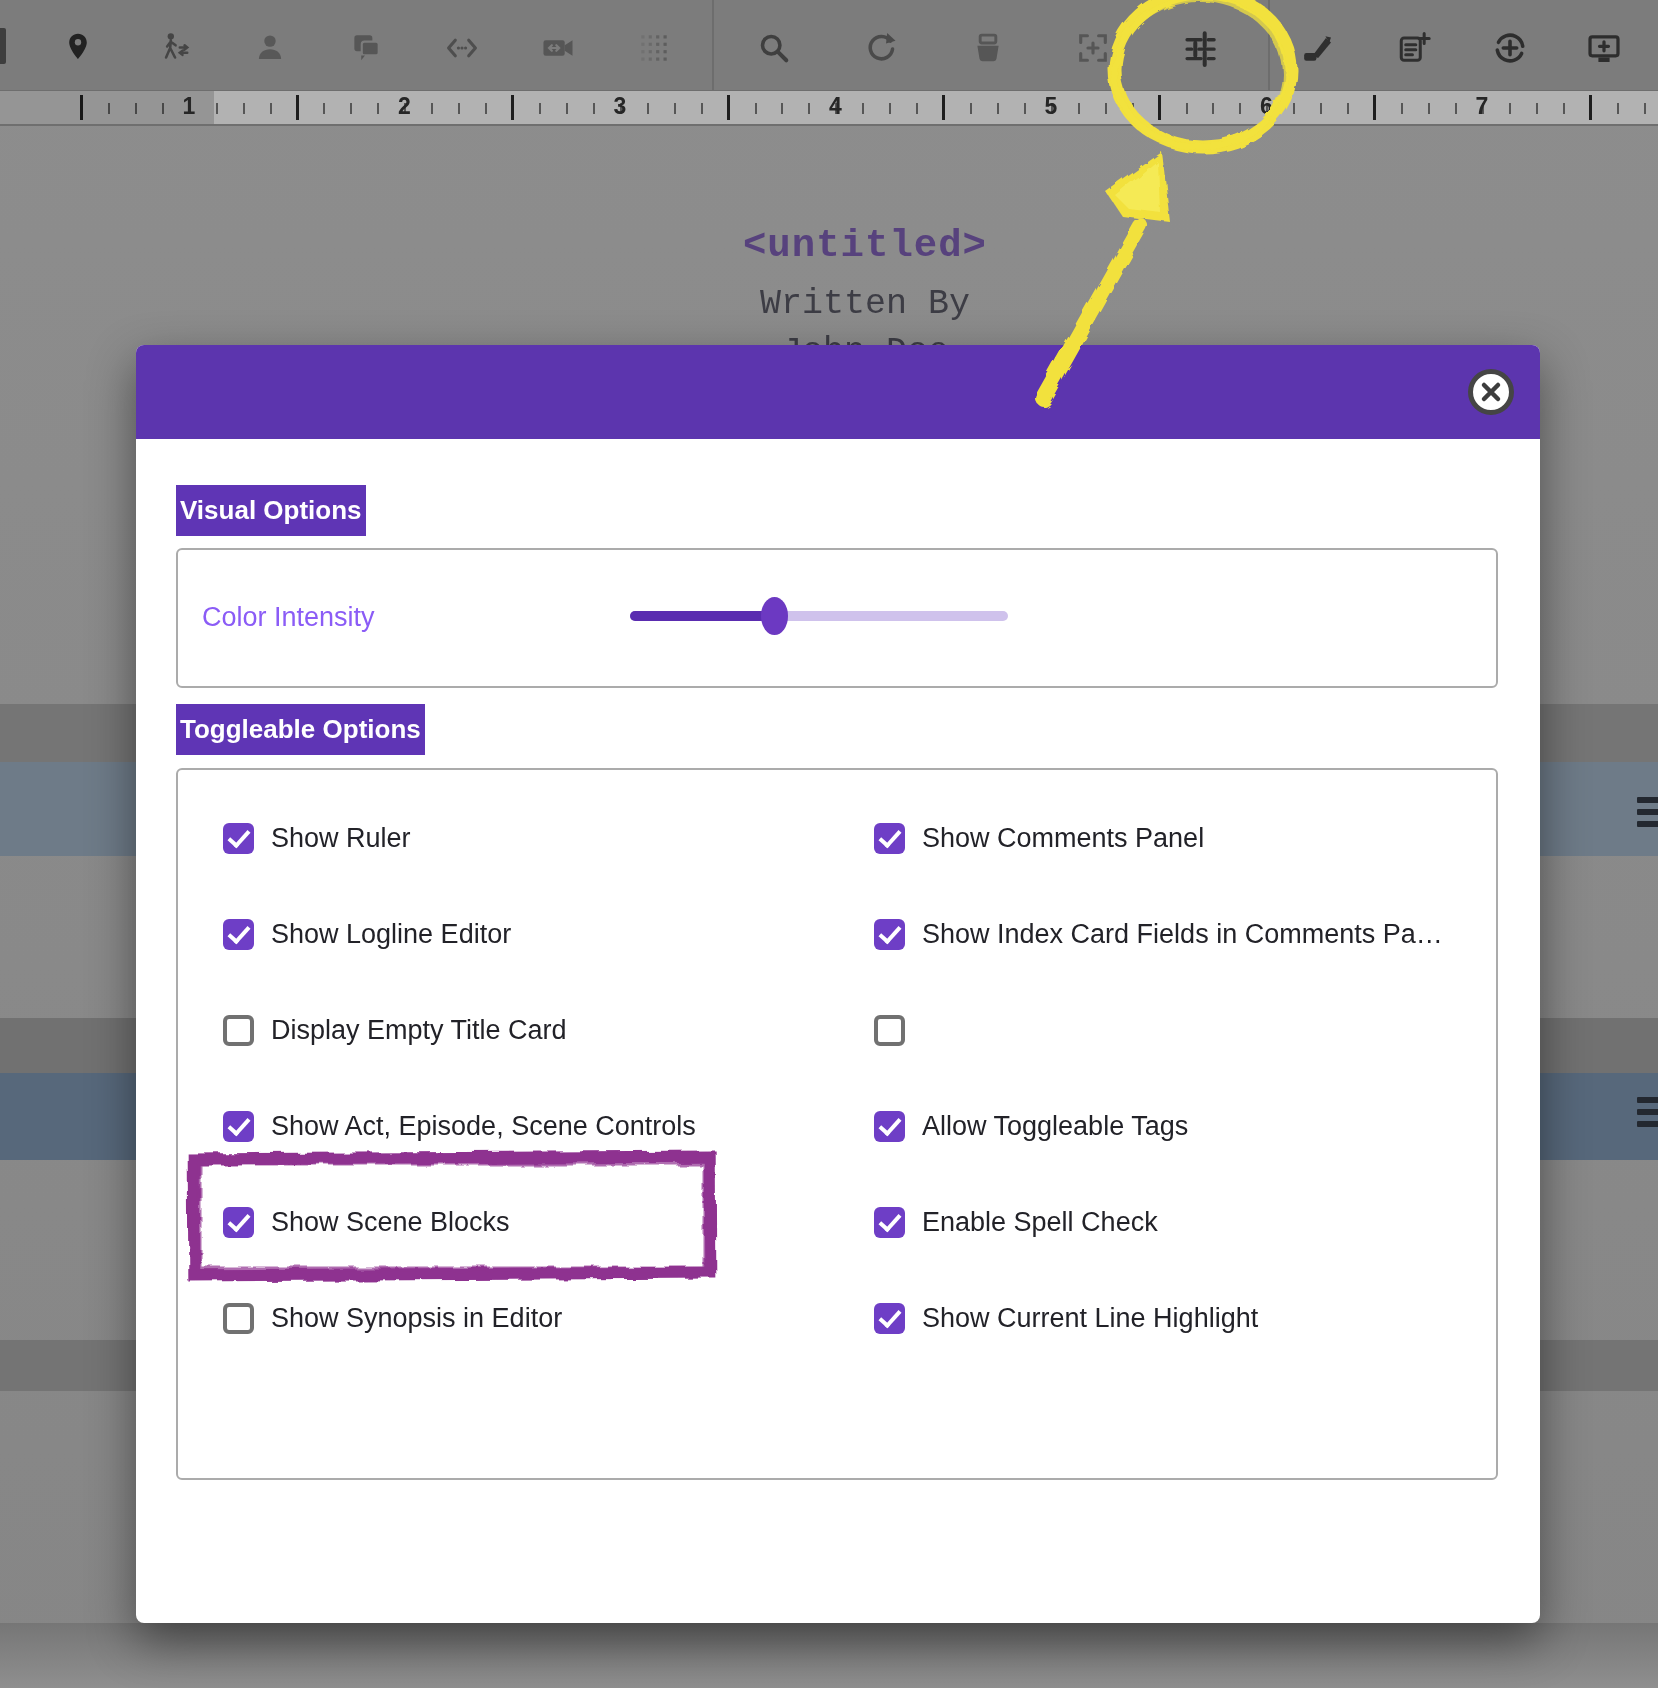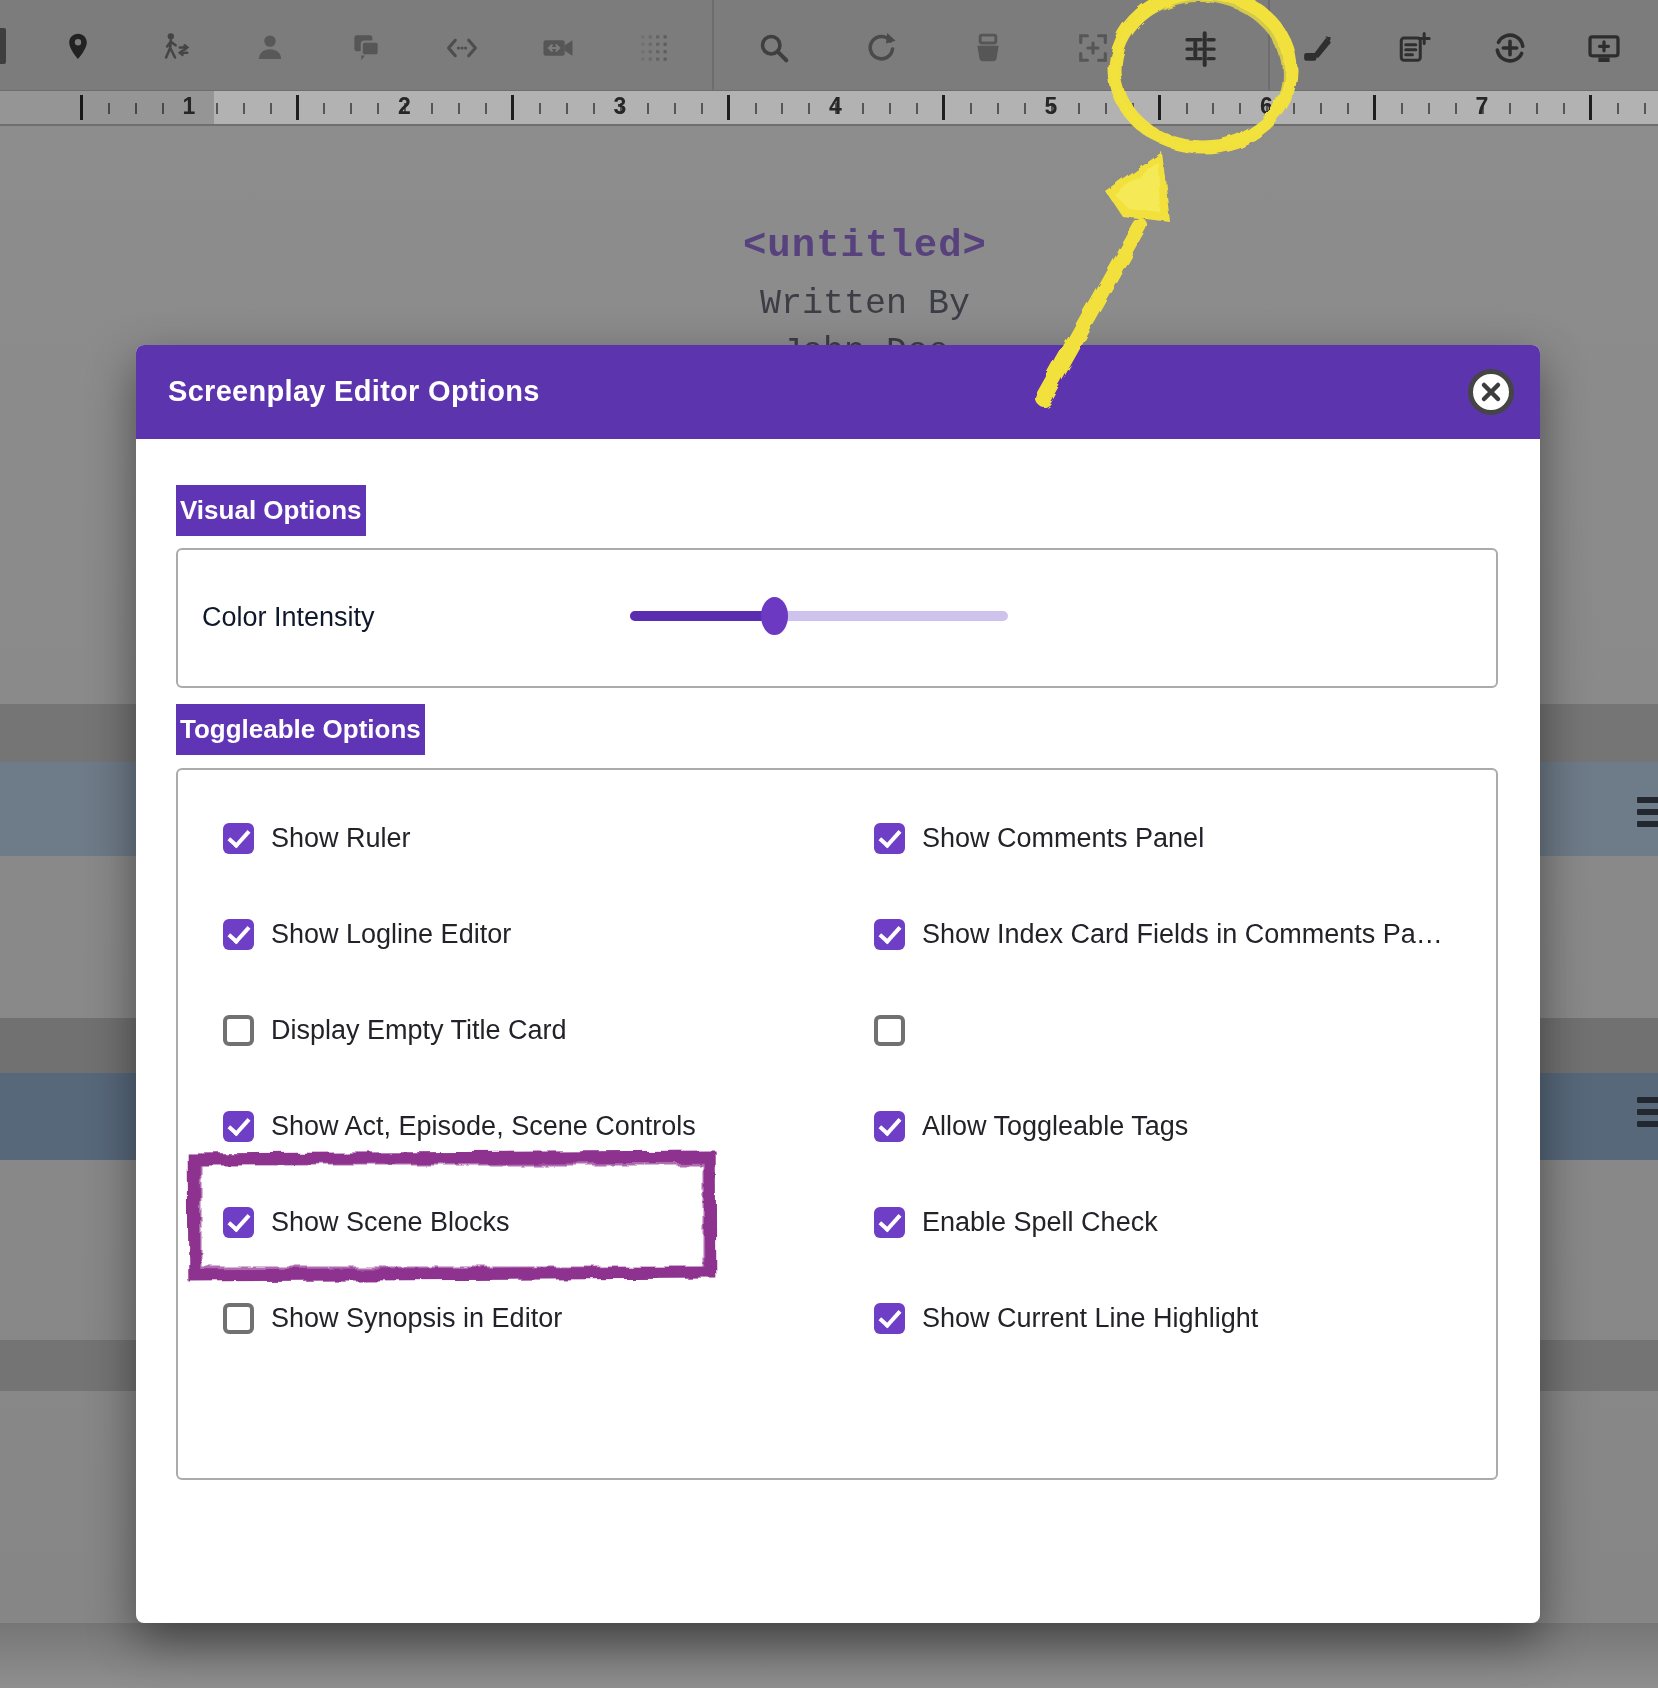--- a/index.html
+++ b/index.html
@@ -55,21 +55,21 @@
   .badge{display:inline-block;background:#5f35b5;color:#fff;font-weight:bold;font-size:26px;
     padding:10px 4px;}
   .badge1{position:absolute;left:0;top:46px;}
   .badge2{position:absolute;left:0;top:265px;}
 
   .opt-box{position:absolute;left:0;width:1322px;border:2px solid #ababab;border-radius:6px;
     box-sizing:border-box;background:#fff;}
   .box-visual{top:109px;height:140px;}
   .box-toggle{top:329px;height:712px;}
 
-  .ci-label{position:absolute;left:24px;top:52px;font-size:27px;color:#0f172a;}
+  .ci-label{position:absolute;left:24px;top:52px;font-size:27px;color:#8b5cf6;}
   .slider{position:absolute;left:452px;top:61px;width:378px;height:10px;border-radius:5px;
     background:#cfc2ec;cursor:pointer;}
   .slider-fill{position:absolute;left:0;top:0;height:10px;border-radius:5px 0 0 5px;background:#5a2cb0;}
   .slider-thumb{position:absolute;top:-14px;width:27px;height:38px;border-radius:50%;
     background:#6c39c2;margin-left:-13px;cursor:pointer;}
 
   .col{position:absolute;top:20px;width:660px;}
   .col-left{left:45px;}
   .col-right{left:696px;}
   .opt-row{display:flex;align-items:center;height:96px;}
@@ -262,21 +262,20 @@
       <span></span>
     </div>
   <div class="hamburger" style="top:1097px">
       <span></span>
       <span></span>
       <span></span>
     </div>
 
   <div class="modal">
     <div class="modal-header">
-      <span class="modal-title">Screenplay Editor Options</span>
       <div class="modal-close">
         <svg width="22" height="22" viewBox="0 0 22 22" stroke="#3d3d3d" stroke-width="4.5" stroke-linecap="round">
             <path d="M4 4 L18 18 M18 4 L4 18"></path>
           </svg>
       </div>
     </div>
 
     <div class="modal-body">
       <span class="badge badge1">Visual Options</span>
 

